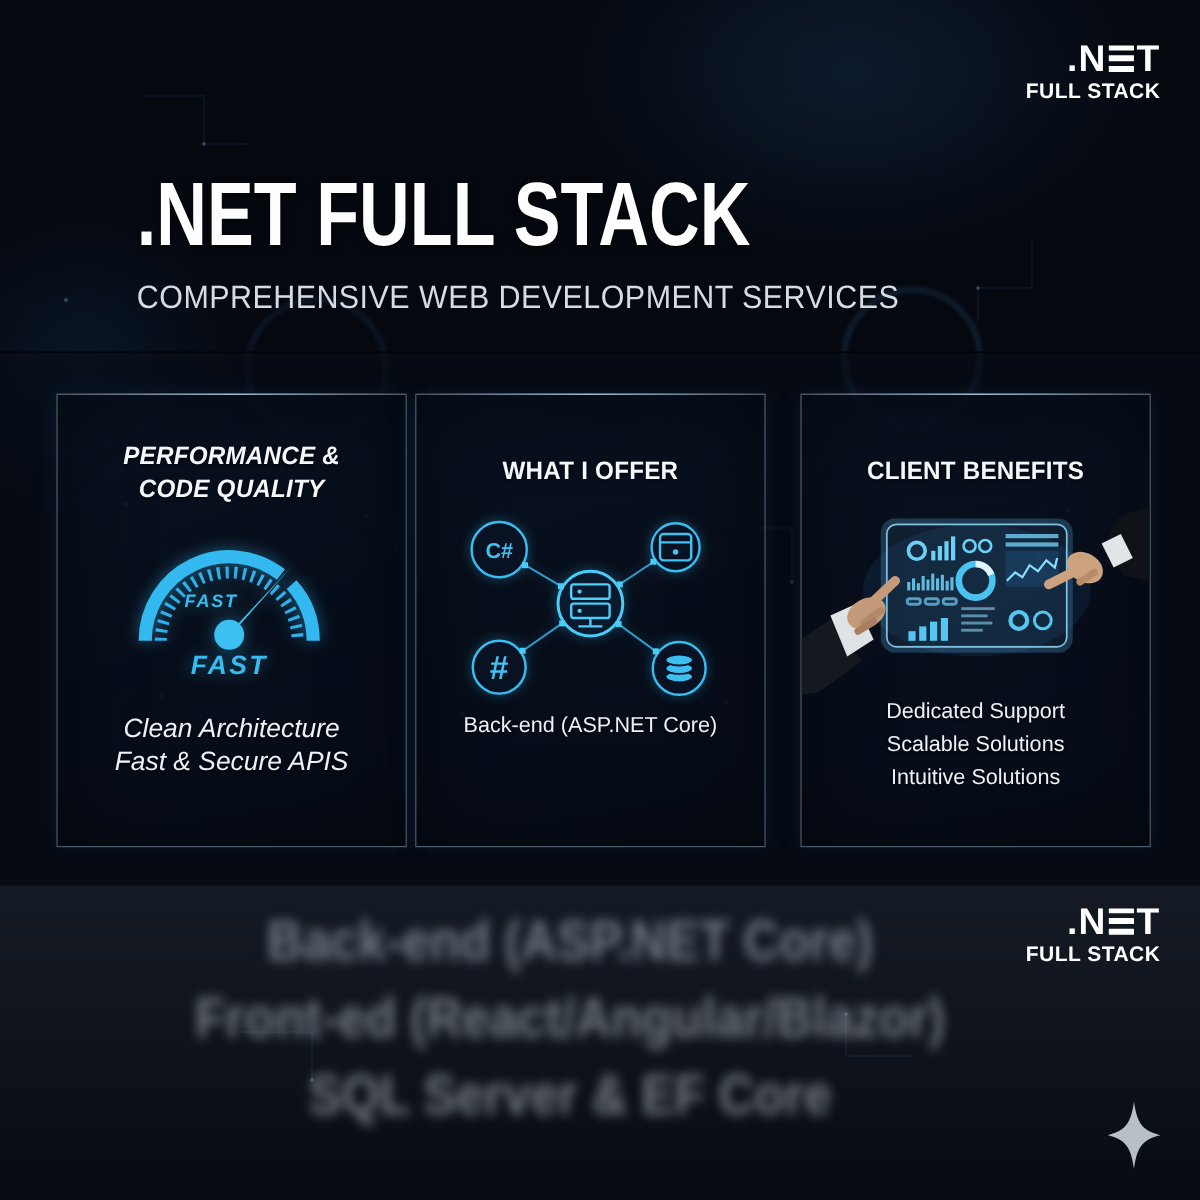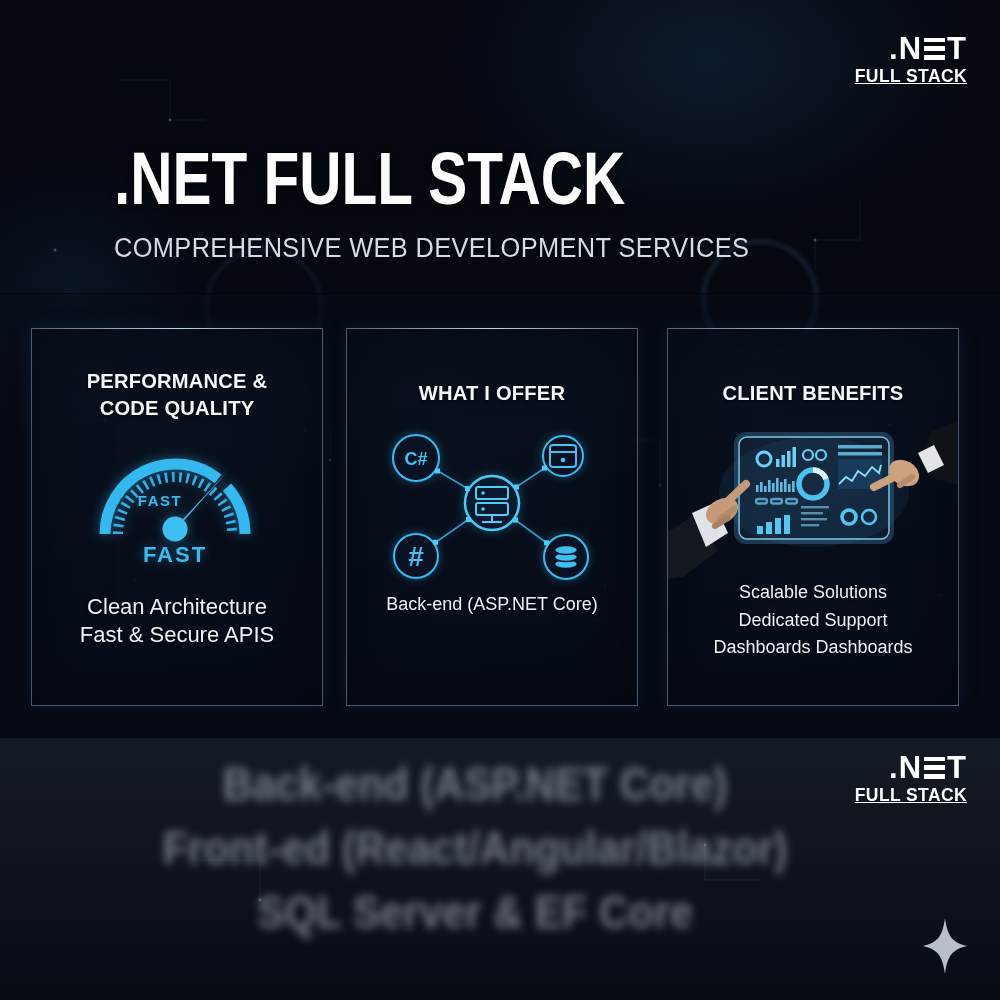--- a/index.html
+++ b/index.html
@@ -28,35 +28,35 @@
   
   .brand{position:absolute;display:flex;flex-direction:column;align-items:flex-end;z-index:3;}
   .brand-top{right:33px;top:33px;}
   .brand-bottom{right:33px;top:752px;}
   .brand .logo-row{display:flex;align-items:center;font-weight:bold;font-size:31px;
     letter-spacing:1px;color:#fff;line-height:1;}
   .brand .ebar-stack{display:flex;flex-direction:column;justify-content:space-between;
     height:22px;width:21px;margin:0 2px;}
   .brand .ebar{height:4.6px;background:#fff;border-radius:.5px;}
   .brand .logo-sub{font-weight:bold;font-size:17.5px;letter-spacing:.4px;color:#fff;
-    margin-top:4px;line-height:1;text-decoration:underline;}
+    margin-top:4px;line-height:1;}
   .hero{position:absolute;left:75px;top:141px;z-index:3;margin-left:39px;}
   .hero-title{font-size:75px;font-weight:bold;letter-spacing:0px;line-height:1;
     transform:scaleX(.78);transform-origin:left center;white-space:nowrap;color:#fdfdfe;
     text-shadow:0 2px 8px rgba(0,0,0,.6);}
   .hero-sub{margin-top:17px;font-size:27px;font-weight:400;color:#d6dce2;
     letter-spacing:.4px;transform:scaleX(.94);transform-origin:left center;white-space:nowrap;}
   
   .card{position:absolute;top:328px;width:290px;height:376px;z-index:2;
     background:linear-gradient(160deg, rgba(10,20,36,.72), rgba(6,12,24,.78));
     border:1px solid rgba(160,185,205,.45);
     box-shadow:inset 0 0 70px rgba(0,0,0,.5), 0 0 18px rgba(20,60,110,.25);}
   .card::before{content:"";position:absolute;left:0;top:-1px;width:100%;height:1px;
     background:linear-gradient(90deg, rgba(255,255,255,.05), rgba(210,235,255,.85), rgba(255,255,255,.08));}
-  .card-1{left:31px;} .card-2{left:346px;} .card-3{left:667px;}
+  .card-1{left:47px;font-style:italic;} .card-2{left:346px;} .card-3{left:667px;}
   .card-heading{position:absolute;left:0;width:100%;text-align:center;font-weight:bold;
     font-size:21px;letter-spacing:.2px;line-height:27px;color:#f5f8fb;
     transform:scaleX(.96);text-shadow:0 1px 3px rgba(0,0,0,.7);}
   .heading-two{top:38px;} .heading-one{top:50px;}
   .card-items{position:absolute;left:0;width:100%;text-align:center;color:#eef2f6;
     text-shadow:0 1px 3px rgba(0,0,0,.75);}
   .items-1{top:264px;font-size:22px;line-height:27.5px;}
   .items-2{top:262px;font-size:18px;line-height:27.5px;}
   .items-3{top:250px;font-size:18px;line-height:27.5px;}
   .fig{position:absolute;left:0;}
@@ -296,23 +296,23 @@
 
       <g>
         <polygon points="290,14 264,24 252,48 268,72 290,78" fill="#0f1318"></polygon>
         <polygon points="250,46 266,38 276,58 260,66" fill="#e2e5e8"></polygon>
         <ellipse cx="236" cy="66" rx="16" ry="12" transform="rotate(30 236 66)" fill="#cda27f"></ellipse>
         <line x1="226" y1="70" x2="206" y2="80" stroke="#cda27f" stroke-width="8" stroke-linecap="round"></line>
         <line x1="232" y1="78" x2="244" y2="70" stroke="#b68c6a" stroke-width="6" stroke-linecap="round"></line>
       </g>
     </svg>
     <div class="card-items items-3">
+      <div>Dedicated Support</div>
       <div>Scalable Solutions</div>
-      <div>Dedicated Support</div>
-      <div>Dashboards Dashboards</div>
+      <div>Intuitive Solutions</div>
     </div>
   </div>
 
   <div class="reflection">
     <div>Back-end (ASP.NET Core)</div>
     <div>Front-ed (React/Angular/Blazor)</div>
     <div>SQL Server &amp; EF Core</div>
   </div>
 
   <div class="brand brand-bottom">

